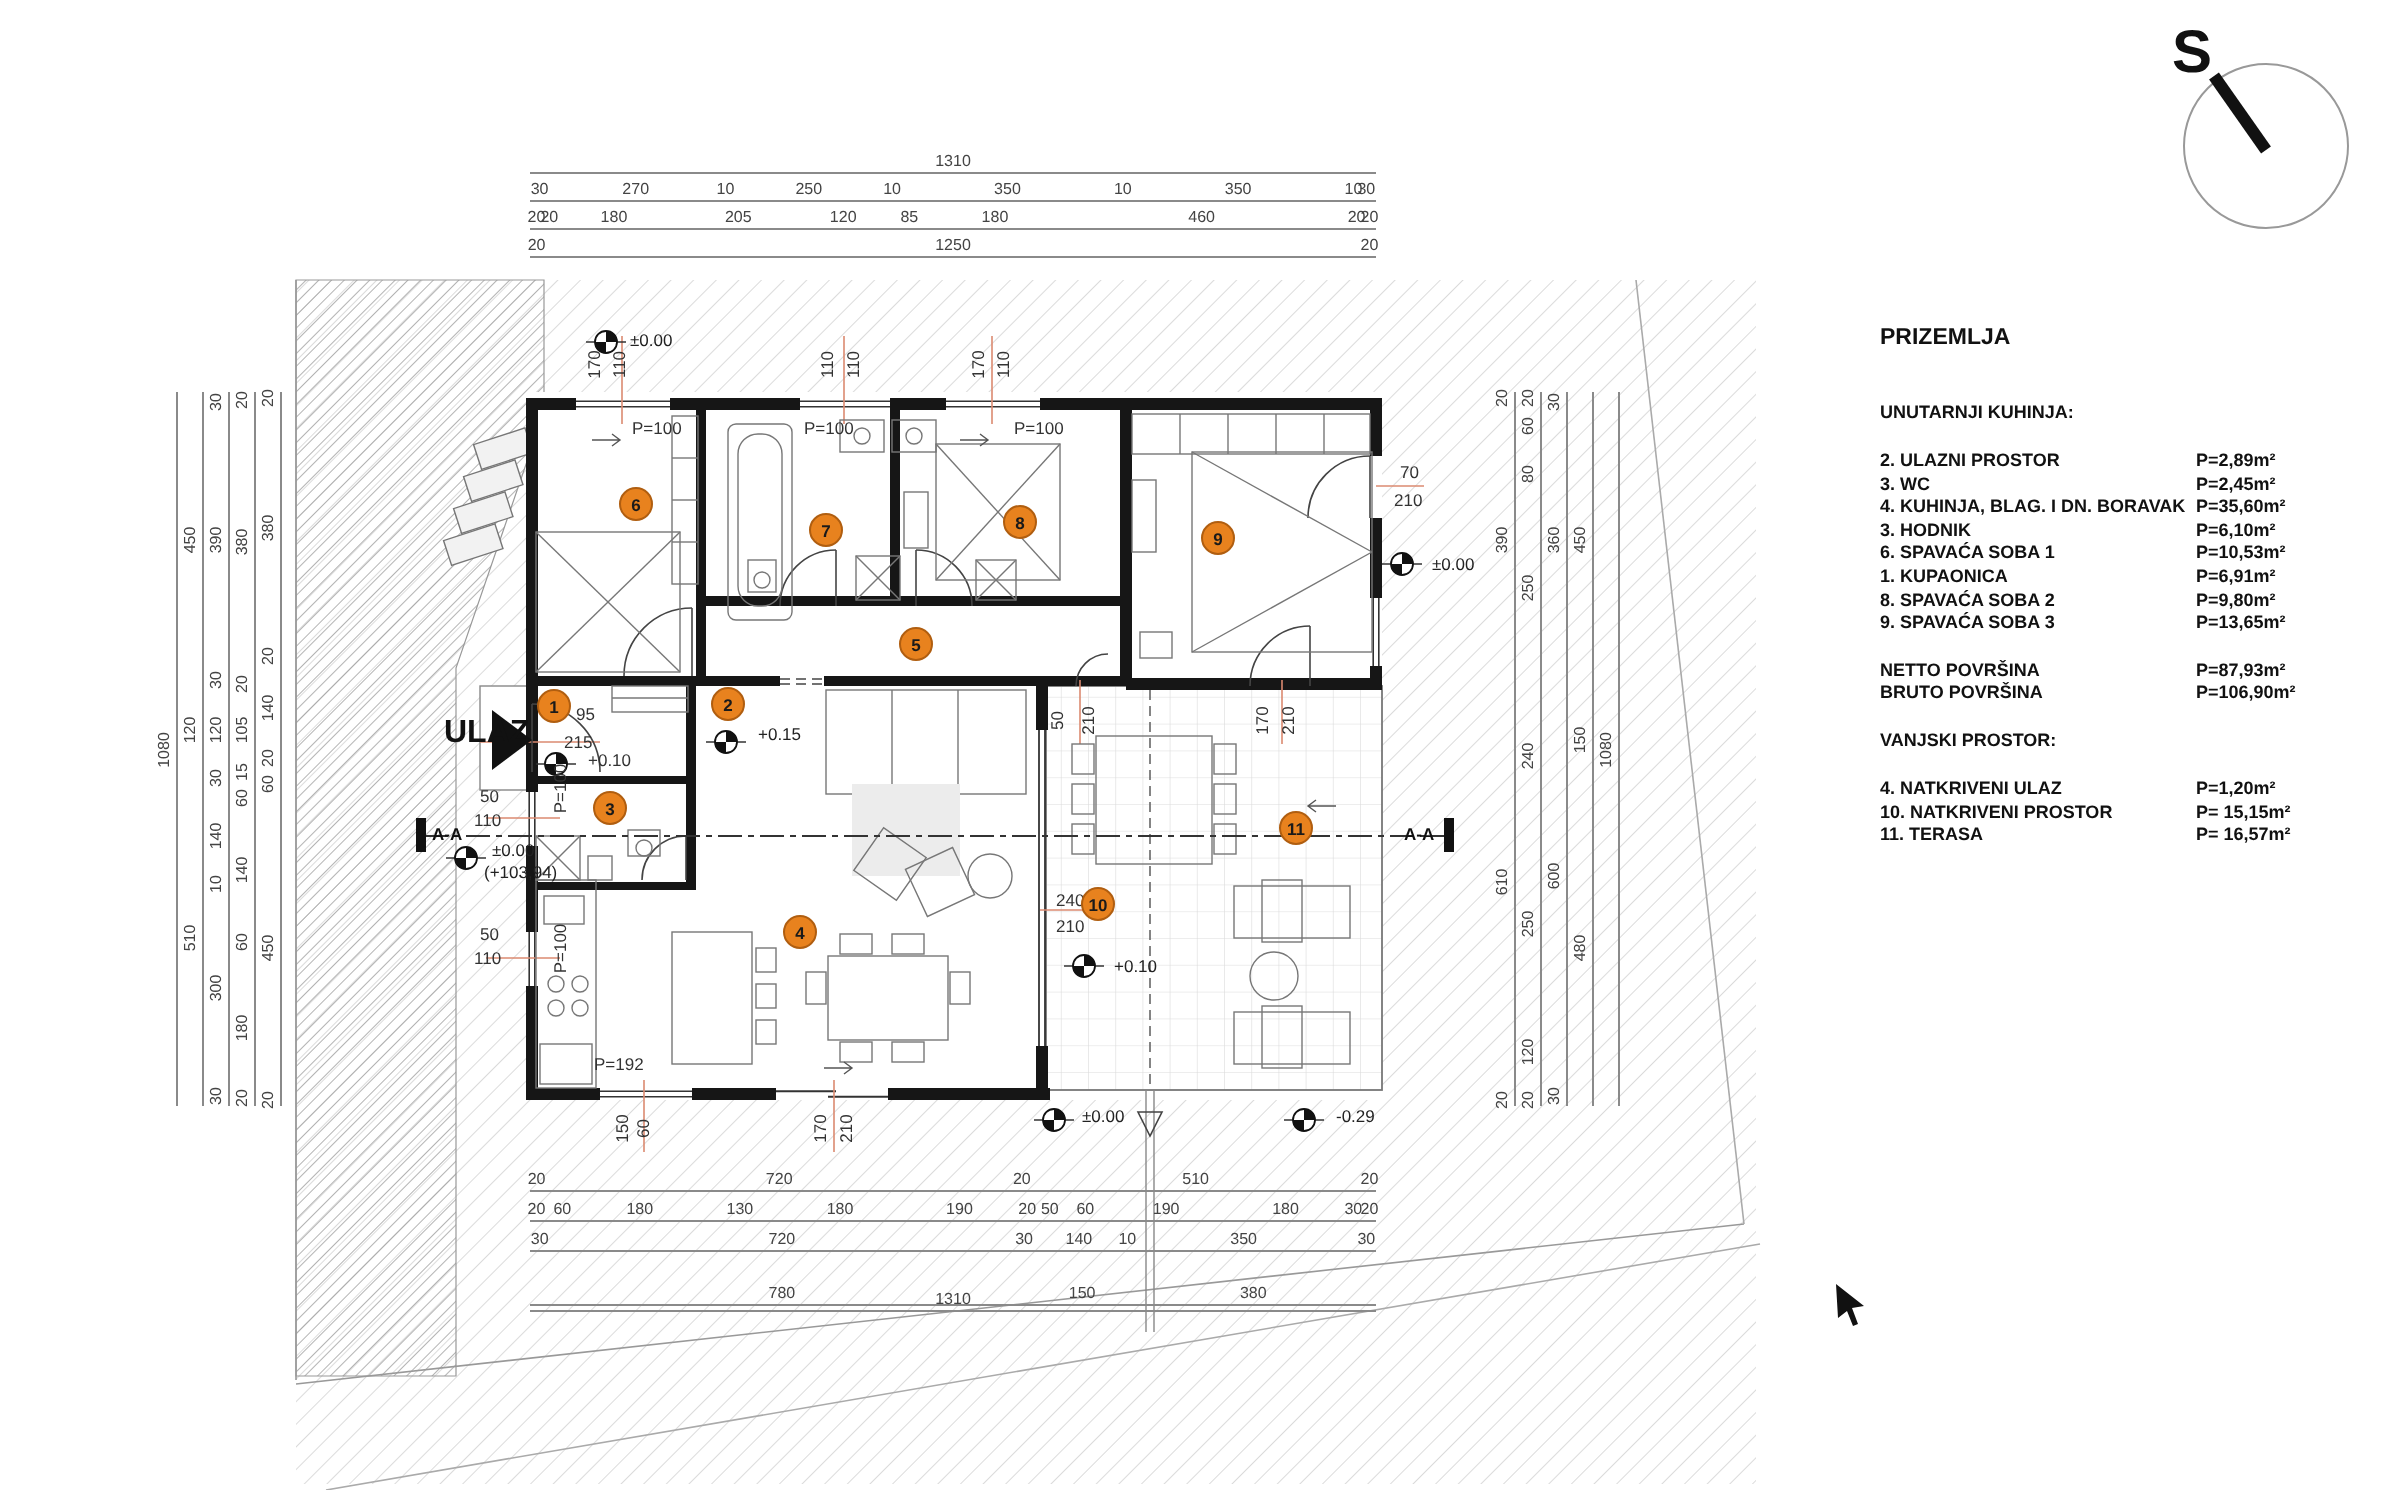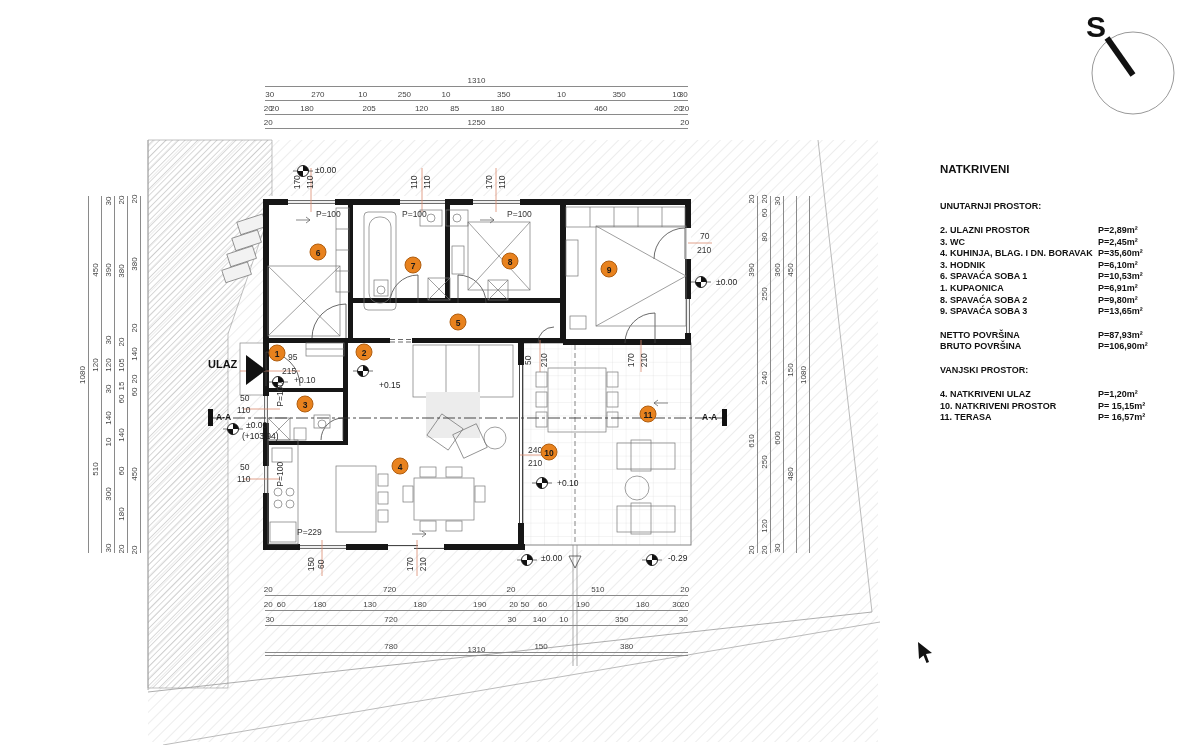--- a/index.html
+++ b/index.html
@@ -24,21 +24,21 @@
   
   #legend{position:absolute;left:940px;top:163px;width:250px;font-weight:bold;color:#111;}
   #legend .h1{font-size:11.5px;margin-bottom:26px;}
   #legend .h2{font-size:9px;margin-bottom:14px;}
   .lg-row{display:grid;grid-template-columns:158px auto;font-size:9px;line-height:11.6px;}
   .lg-gap{height:12px;}
   #title-block{position:absolute;left:928px;top:644px;color:#111;}
   #title-block .t1{font-size:24px;letter-spacing:0.5px;}
   #title-block .t2{font-size:22px;margin-top:4px;}
   #compass-s{position:absolute;left:1086px;top:10px;font-size:30px;font-weight:bold;color:#111;}
-  .ulaz{position:absolute;left:208px;top:358px;font-size:11px;font-weight:bold;color:#111;}
+  .ulaz{position:absolute;left:222px;top:358px;font-size:16px;font-weight:bold;color:#111;}
   .aa{position:absolute;font-size:8.5px;font-weight:bold;color:#111;}
 </style>
 </head>
 <body>
 
 <div id="stage">
 
   <svg id="plan-svg" width="1200" height="745" viewBox="0 0 1200 745">
     <defs>
       <pattern id="hatchLight" width="8" height="8" patternUnits="userSpaceOnUse" patternTransform="rotate(45)">
@@ -369,33 +369,33 @@
   </svg>
 
   <div class="ulaz">ULAZ</div>
 
   <div class="lbl" style="left:288px;top:353px;">95</div>
   <div class="lbl" style="left:282px;top:367px;">215</div>
   <div class="lbl" style="left:294px;top:376px;">+0.10</div>
 
   <div class="lvl-txt" style="left:315px;top:165px;">±0.00</div>
   <div class="lvl-txt" style="left:716px;top:277px;">±0.00</div>
-  <div class="lvl-txt" style="left:379px;top:380px;">+0.15</div>
+  <div class="lvl-txt" style="left:379px;top:362px;">+0.15</div>
   <div class="lvl-txt" style="left:557px;top:478px;">+0.10</div>
   <div class="lvl-txt" style="left:541px;top:553px;">±0.00</div>
   <div class="lvl-txt" style="left:668px;top:553px;">-0.29</div>
   <div class="lvl-txt" style="left:246px;top:420px;">±0.00</div>
   <div class="lvl-txt" style="left:242px;top:431px;">(+103,94)</div>
 
   <div class="lbl" style="left:316px;top:210px;">P=100</div>
   <div class="lbl" style="left:402px;top:210px;">P=100</div>
   <div class="lbl" style="left:507px;top:210px;">P=100</div>
   <div class="lbl rot" style="left:268px;top:390px;">P=100</div>
   <div class="lbl rot" style="left:268px;top:470px;">P=100</div>
-  <div class="lbl" style="left:297px;top:528px;">P=229</div>
+  <div class="lbl" style="left:297px;top:528px;">P=192</div>
 
   <div class="lbl rot" style="left:290px;top:178px;">170</div>
   <div class="lbl rot" style="left:303px;top:178px;">110</div>
   <div class="lbl rot" style="left:407px;top:178px;">110</div>
   <div class="lbl rot" style="left:420px;top:178px;">110</div>
   <div class="lbl rot" style="left:482px;top:178px;">170</div>
   <div class="lbl rot" style="left:495px;top:178px;">110</div>
   <div class="lbl" style="left:700px;top:232px;">70</div>
   <div class="lbl" style="left:697px;top:246px;">210</div>
   <div class="lbl rot" style="left:524px;top:356px;">50</div>
@@ -410,22 +410,22 @@
   <div class="lbl rot" style="left:416px;top:560px;">210</div>
   <div class="lbl" style="left:240px;top:394px;">50</div>
   <div class="lbl" style="left:237px;top:406px;">110</div>
   <div class="lbl" style="left:240px;top:463px;">50</div>
   <div class="lbl" style="left:237px;top:475px;">110</div>
 
   <div class="aa" style="left:216px;top:412px;">A-A</div>
   <div class="aa" style="left:702px;top:412px;">A-A</div>
 
   <div id="legend">
-    <div class="h1">NATKRIVENI</div>
-    <div class="h2">UNUTARNJI PROSTOR:</div>
+    <div class="h1">PRIZEMLJA</div>
+    <div class="h2">UNUTARNJI KUHINJA:</div>
     <div id="legend-interior-rows">
         <div class="lg-row">
           <span>2. ULAZNI PROSTOR</span>
           <span>P=2,89m²</span>
         </div>
         <div class="lg-row">
           <span>3. WC</span>
           <span>P=2,45m²</span>
         </div>
         <div class="lg-row">

